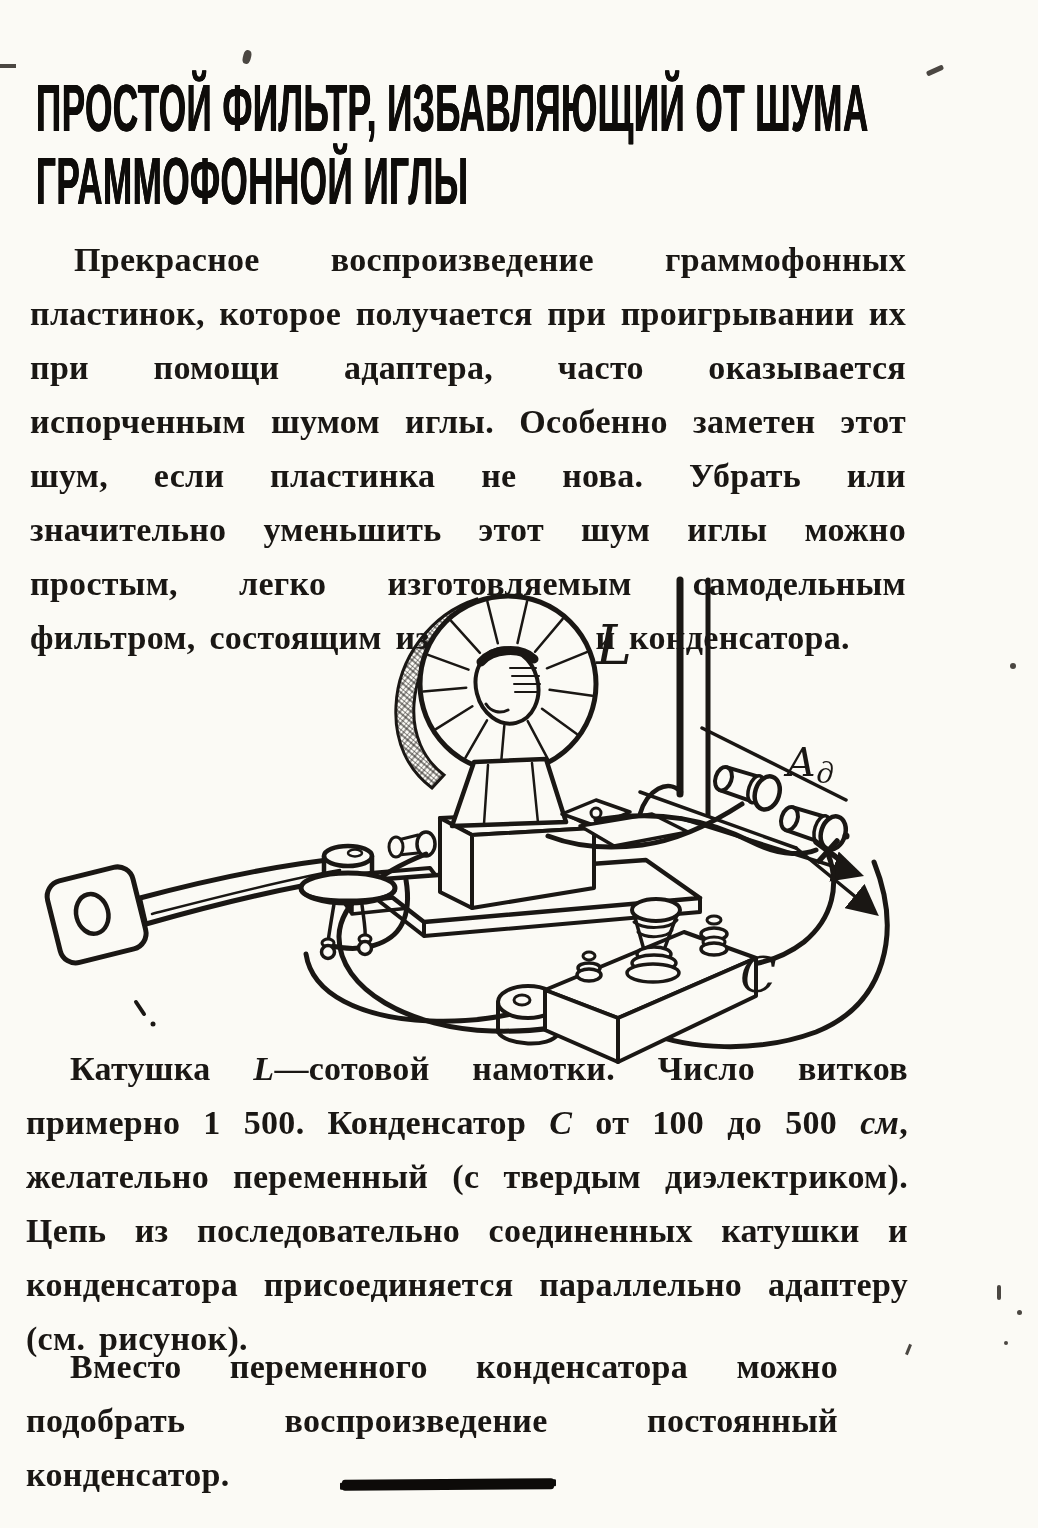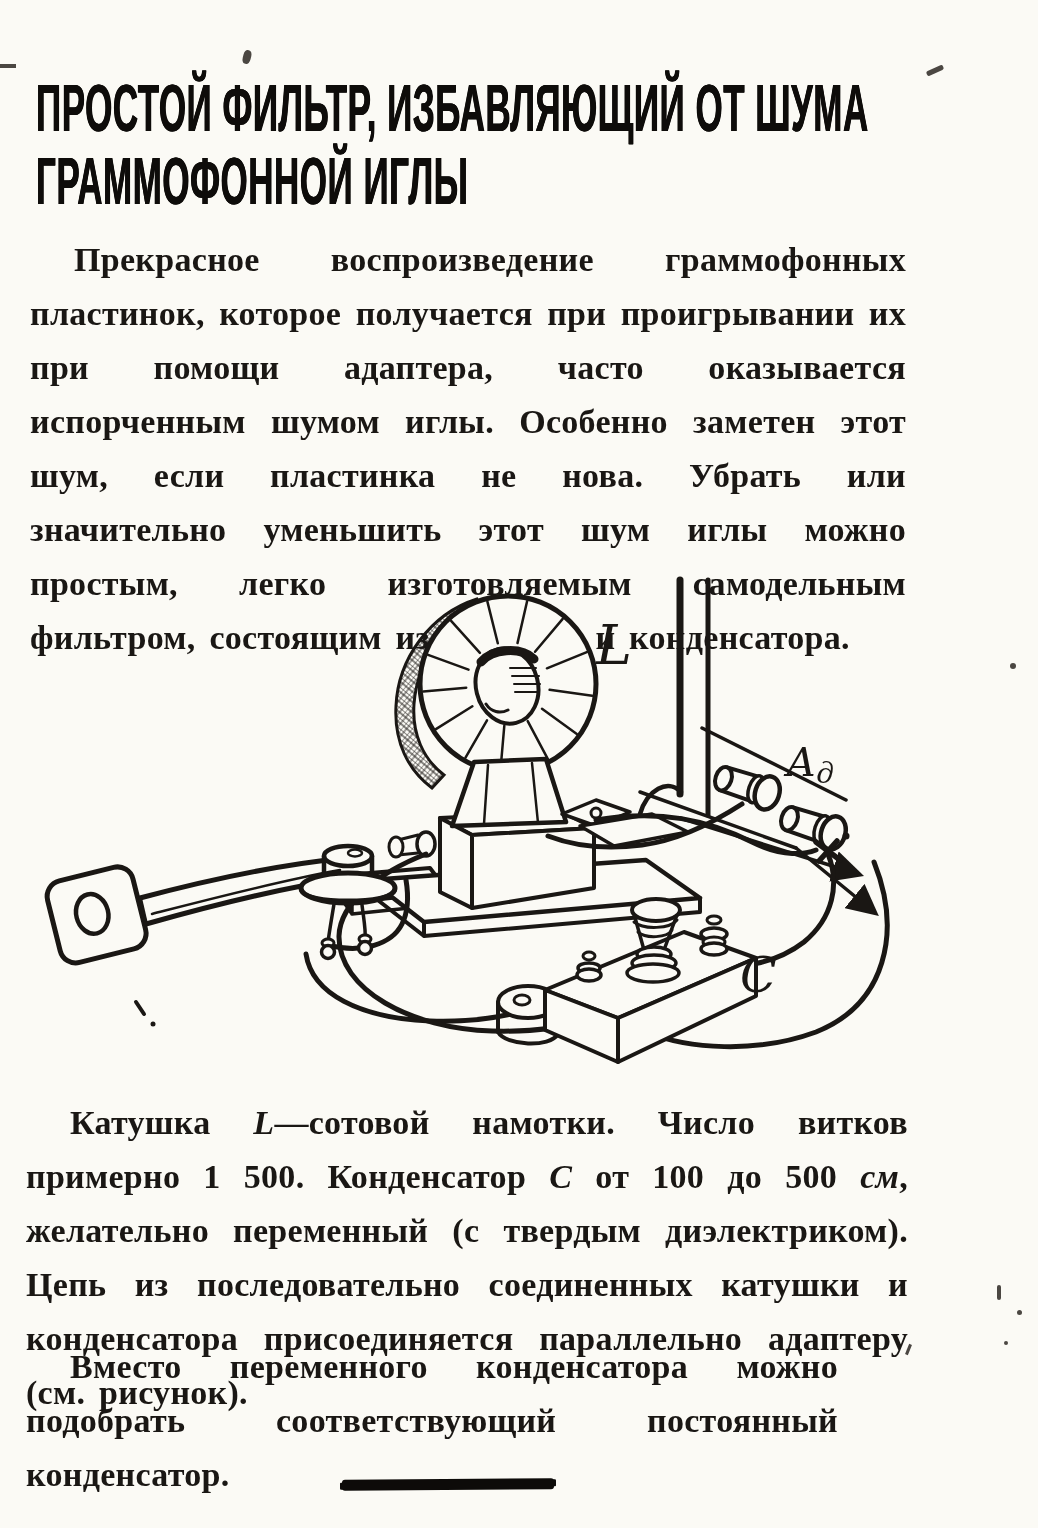--- a/index.html
+++ b/index.html
@@ -16,21 +16,21 @@
     white-space:nowrap; letter-spacing:1px; color:#0e0c0a;
     text-shadow:.7px 0 currentColor, -.4px 0 currentColor;
   }
   .body-par{
     position:absolute; font-size:34px; line-height:54px;
     font-weight:700; text-align:justify; text-indent:44px;
     word-spacing:5px; letter-spacing:.3px; margin:0;
     hyphens:auto; color:#1a1714;
   }
   .par-intro{left:30px; top:233px; width:876px;}
-  .par-spec{left:26px; top:1096px; width:882px;}
+  .par-spec{left:26px; top:1042px; width:882px;}
   .par-closing{left:26px; top:1340px; width:812px;}
   .sym{font-style:italic;}
   .figure-wrap{position:absolute; left:40px; top:562px; width:900px; height:514px;}
   .end-rule{
     position:absolute; left:342px; top:1479px; width:212px; height:11px;
     background:#0d0b09; border-radius:3px; transform:rotate(-.4deg);
     box-shadow:-4px 1px 0 -2px #0d0b09, 4px -1px 0 -2px #0d0b09;
   }
   .speck{position:absolute; background:#2b2722; opacity:.85;}
   .s1{left:0;    top:64px;   width:16px; height:4px;}
@@ -210,16 +210,16 @@
         <ellipse class="fw" cx="549" cy="394" rx="6" ry="4" stroke-width="3"></ellipse>
         <ellipse class="fw" cx="549" cy="406" rx="11" ry="5" stroke-width="3.5"></ellipse>
         <ellipse class="fw" cx="549" cy="413" rx="12" ry="6" stroke-width="3.5"></ellipse>
         <text class="figlabel" x="700" y="430" font-size="48">C</text>
       </g>
     </svg>
   </div>
 
   <p class="body-par par-spec" lang="ru"><span>Катушка </span><span class="sym">L</span><span>—сотовой намотки. Число витков примерно 1 500. Конденсатор </span><span class="sym">C</span><span> от 100 до 500 </span><span class="sym">см</span><span>, желательно переменный (с твердым диэлектриком). Цепь из последовательно соединенных катушки и конденсатора присоединяется параллельно адаптеру (см. рисунок).</span></p>
 
-  <p class="body-par par-closing" lang="ru">Вместо переменного конденсатора можно подобрать соответствующий постоянный конденсатор.</p>
+  <p class="body-par par-closing" lang="ru">Вместо переменного конденсатора можно подобрать воспроизведение постоянный конденсатор.</p>
 
   <div class="end-rule"></div>
 </div>
 
 </body></html>

